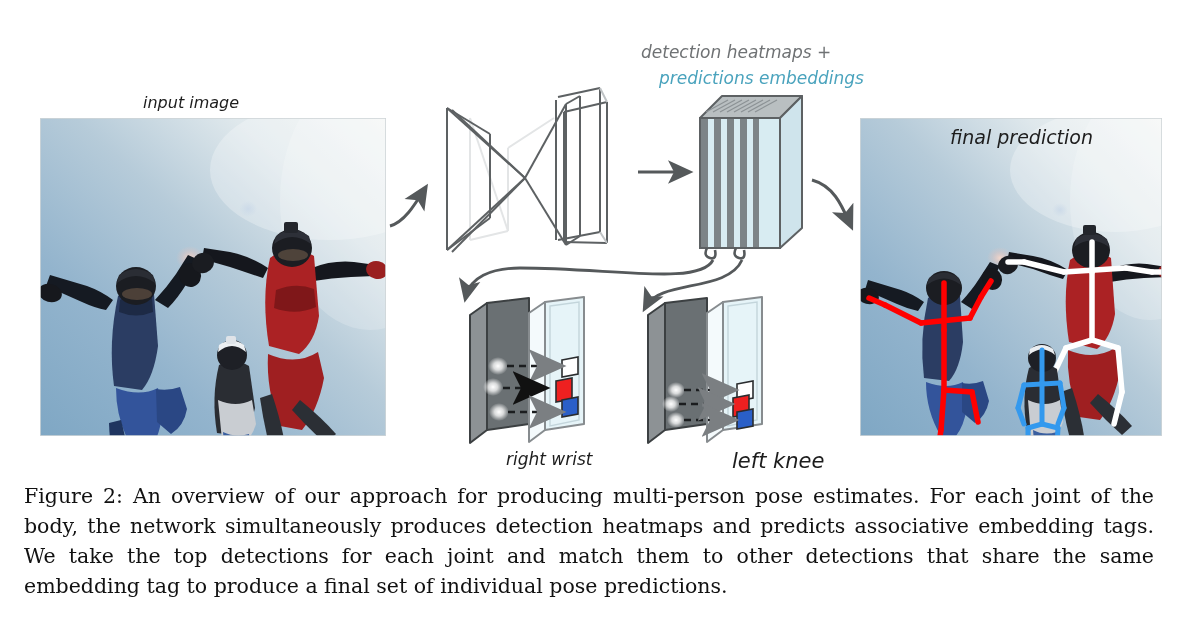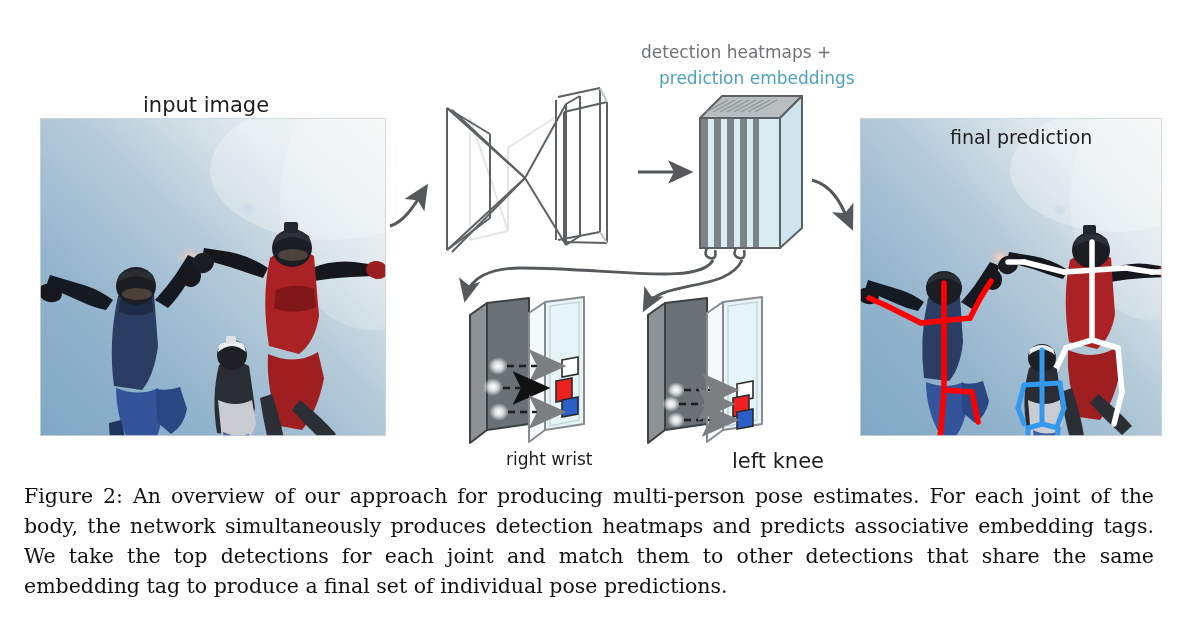--- a/index.html
+++ b/index.html
@@ -2,23 +2,23 @@
 <html><head>
 <meta charset="utf-8">
 <style>
   html,body{margin:0;padding:0;background:#fff;}
   body{width:1201px;height:637px;position:relative;overflow:hidden;
        font-family:"DejaVu Sans",sans-serif;}
 
   .fig{position:absolute;left:0;top:0;width:1201px;height:637px;}
 
   
-  .lbl{position:absolute;white-space:nowrap;font-family:"DejaVu Sans",sans-serif;}
-
-  #input-image-label{left:143px;top:93px;font-size:21px;color:#1d1d1d;}
+  .lbl{position:absolute;white-space:nowrap;font-family:"DejaVu Sans",sans-serif;font-style:italic;}
+
+  #input-image-label{left:143px;top:93px;font-size:16px;color:#1d1d1d;}
   #final-prediction-label{left:950px;top:93px;font-size:19px;color:#1d1d1d;margin-top:33px;}
   #right-wrist-label{left:506px;top:449px;font-size:17px;color:#1d1d1d;text-align:right;}
   #left-knee-label{left:684px;top:449px;font-size:21px;color:#1d1d1d;margin-left:48px;}
 
   #detection-heatmaps-label{left:641px;top:42px;font-size:17px;color:#6f7274;}
   #associative-embeddings-label{left:659px;top:68px;font-size:17px;color:#4aa3bd;}
 
   
   #caption{position:absolute;left:24px;top:481px;width:1130px;
            font-family:"DejaVu Serif",serif;font-size:20.5px;
@@ -354,21 +354,21 @@
       <path d="M716 420 L729 420" stroke="#8b9093" stroke-width="5" marker-end="url(#arrHeadSm)" fill="none"></path>
     </g>
   </svg>
 
   <div class="lbl" id="input-image-label">input image</div>
 
   <div class="lbl" id="final-prediction-label">final prediction</div>
 
   <div class="lbl" id="detection-heatmaps-label">detection heatmaps +</div>
 
-  <div class="lbl" id="associative-embeddings-label">prediction embeddings</div>
+  <div class="lbl" id="associative-embeddings-label">predictions embeddings</div>
 
   <div class="lbl" id="right-wrist-label">right wrist</div>
 
   <div class="lbl" id="left-knee-label">left knee</div>
 
   <div id="caption">Figure 2: An overview of our approach for producing multi-person pose estimates. For each joint of the body, the network simultaneously produces detection heatmaps and predicts associative embedding tags. We take the top detections for each joint and match them to other detections that share the same embedding tag to produce a final set of individual pose predictions.</div>
 
 </div>
 
 </body></html>

